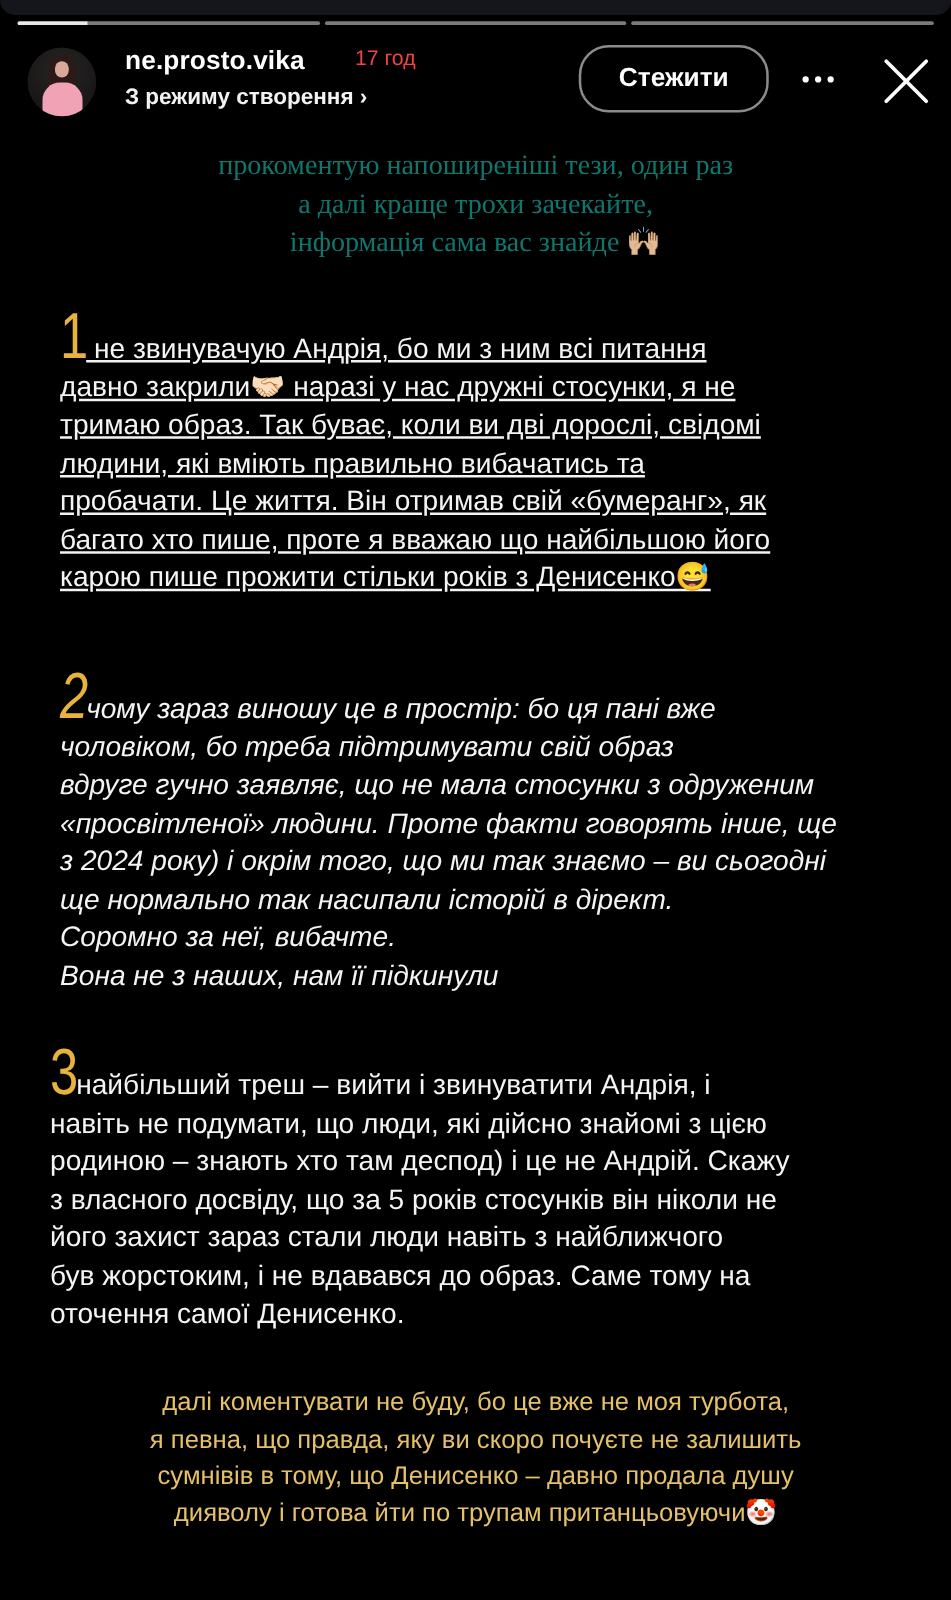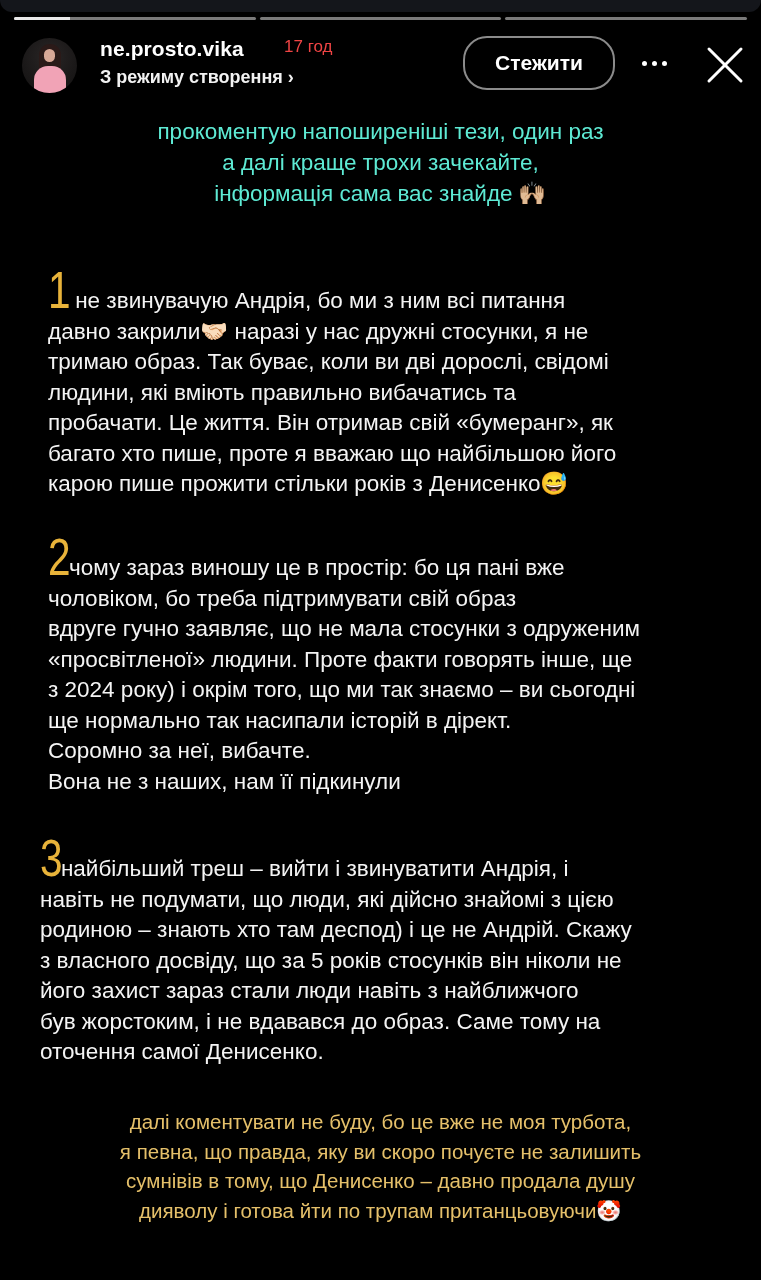--- a/index.html
+++ b/index.html
@@ -36,21 +36,21 @@
       color: #fff; font-size: 21px; font-weight: 700; font-family: "Liberation Sans", sans-serif;
       display: flex; align-items: center; justify-content: center; cursor: pointer;
     }
     .more-btn { position: absolute; left: 636px; top: 12px; width: 36px; height: 30px; display: flex; align-items: center; justify-content: center; gap: 5px; }
     .more-btn span { width: 5px; height: 5px; border-radius: 50%; background: #fff; display: block; }
     .close-btn { position: absolute; left: 704px; top: 8px; width: 42px; height: 42px; }
 
     .content { position: absolute; left: 0; top: 0; width: 761px; }
     .intro {
       position: absolute; left: 0; right: 0; top: 116px; text-align: center;
-      font-size: 22.5px; line-height: 31px; color: #5eead4;
+      font-size: 22.5px; line-height: 31px; color: #0f766e; font-family: Liberation Serif, serif;
     }
     .point {
       position: absolute; left: 48px; width: 680px;
       font-size: 22.5px; line-height: 30.5px; color: #f4f4f4;
       font-family: "Liberation Sans", sans-serif;
     }
     .num {
       color: #e8b33a; font-weight: 300; font-size: 52px; line-height: 30px;
       display: inline-block; vertical-align: baseline; transform: scaleX(0.78); transform-origin: left bottom;
       margin-right: -8px;
@@ -101,31 +101,31 @@
     </div>
   </div>
 
   <div class="content">
     <div class="intro">
       <div>прокоментую напоширеніші тези, один раз</div>
       <div>а далі краще трохи зачекайте,</div>
       <div>інформація сама вас знайде 🙌🏼</div>
     </div>
 
-    <div class="point" style="top:275px;">
+    <div class="point" style="top:254px;text-decoration:underline;">
       <div><span class="num">1</span><span> не звинувачую Андрія, бо ми з ним всі питання</span></div>
       <div>давно закрили🤝🏻 наразі у нас дружні стосунки, я не</div>
       <div>тримаю образ. Так буває, коли ви дві дорослі, свідомі</div>
       <div>людини, які вміють правильно вибачатись та</div>
       <div>пробачати. Це життя. Він отримав свій «бумеранг», як</div>
       <div>багато хто пише, проте я вважаю що найбільшою його</div>
       <div>карою пише прожити стільки років з Денисенко😅</div>
     </div>
 
-    <div class="point" style="top:542px;">
+    <div class="point" style="top:542px;font-style:italic;">
       <div><span class="num">2</span><span>чому зараз виношу це в простір: бо ця пані вже</span></div>
       <div>чоловіком, бо треба підтримувати свій образ</div>
       <div>вдруге гучно заявляє, що не мала стосунки з одруженим</div>
       <div>«просвітленої» людини. Проте факти говорять інше, ще</div>
       <div>з 2024 року) і окрім того, що ми так знаємо – ви сьогодні</div>
       <div>ще нормально так насипали історій в дірект.</div>
       <div>Соромно за неї, вибачте.</div>
       <div>Вона не з наших, нам її підкинули</div>
     </div>
 

